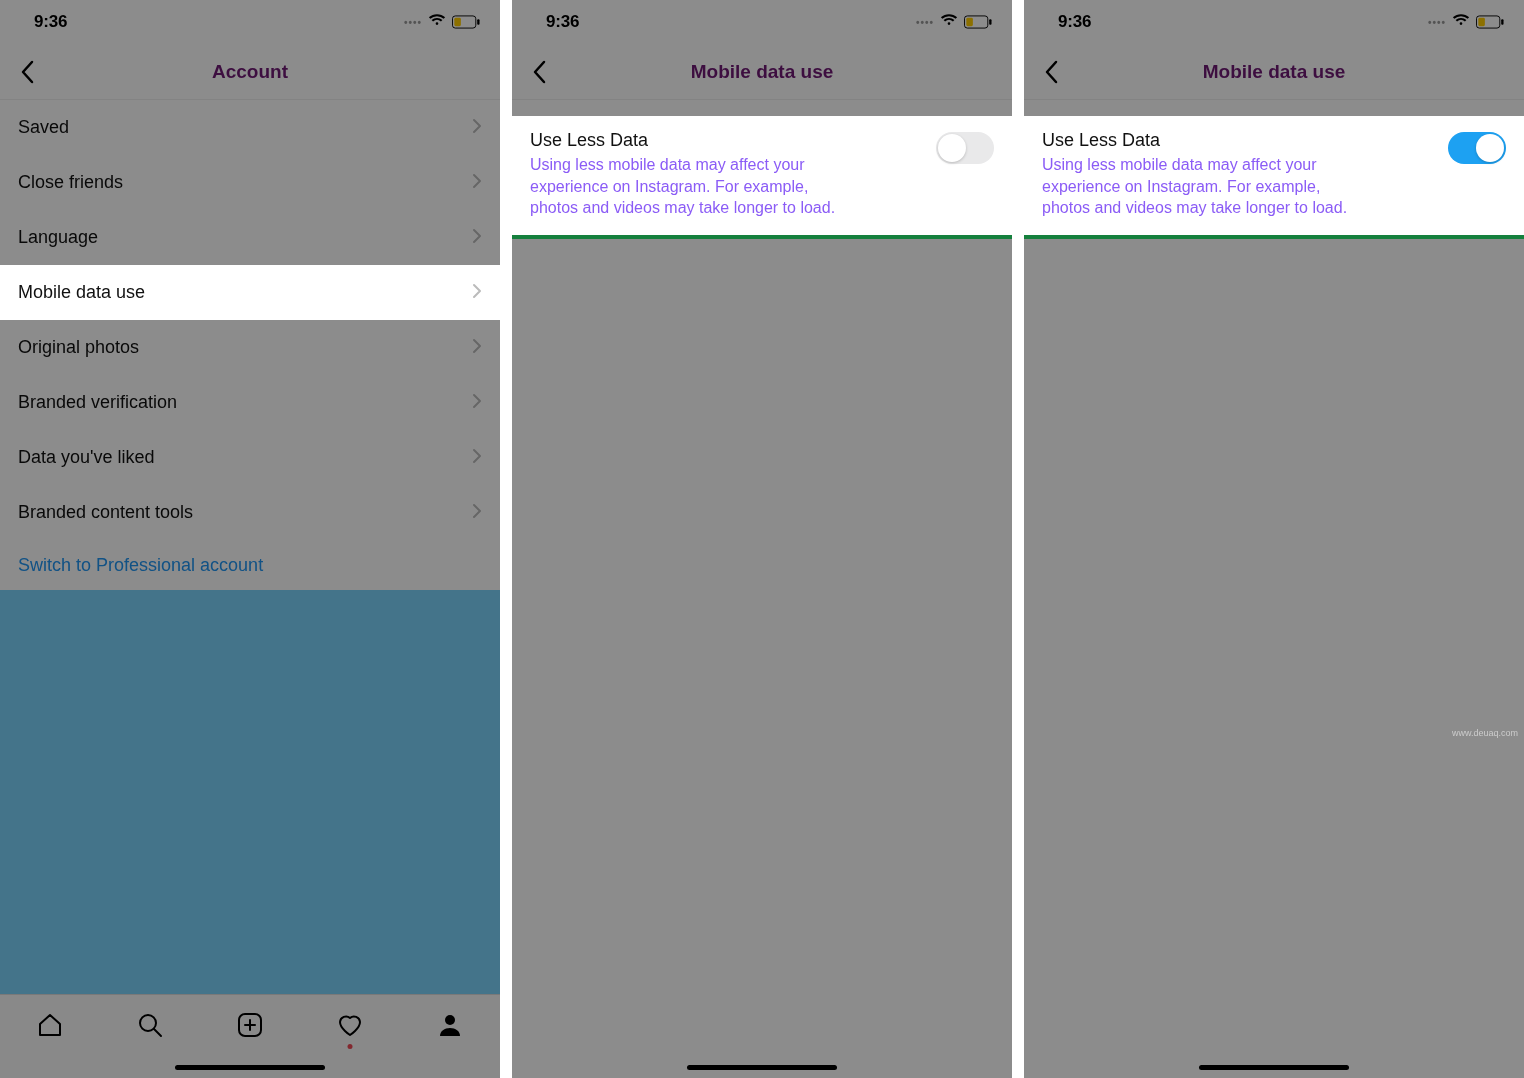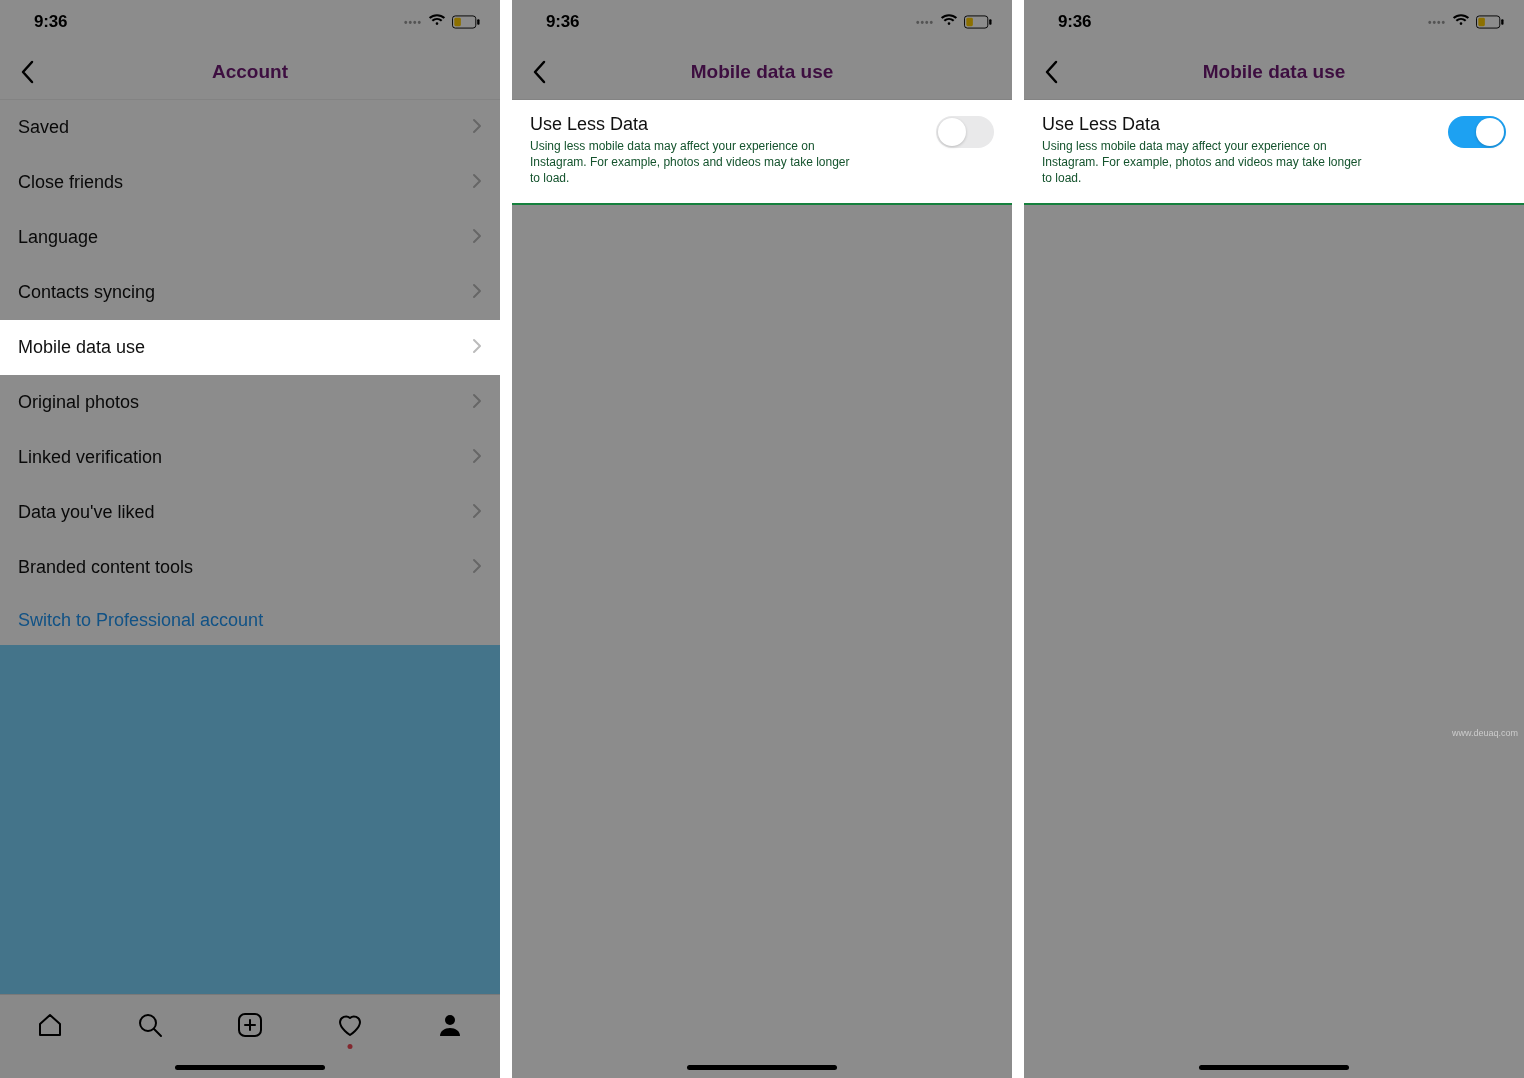--- a/index.html
+++ b/index.html
@@ -89,25 +89,26 @@
   .chevron svg { width:10px; height:16px; }
   .chevron svg polyline { stroke:#bbb; }
 
   
   .setting-card {
     background:#fff;
     padding: 14px 18px 16px 18px;
     display:flex;
     align-items:flex-start;
     gap: 16px;
-    border-bottom:2px solid #15803d;
+    border-bottom:4px solid #15803d;
+    margin-top:16px;
   }
   .setting-text { flex:1; }
   .setting-title { font-size:18px; color:#111; margin-bottom:3px; }
-  .setting-desc { font-size:12px; color:#14532d; line-height:1.35; max-width: 320px; }
+  .setting-desc { font-size:16px; color:#8b5cf6; line-height:1.35; max-width: 320px; }
   .toggle {
     width:58px; height:32px; border-radius:16px;
     background:#e9e9ea; position:relative;
     flex-shrink:0;
     margin-top:2px;
   }
   .toggle-knob {
     width:28px; height:28px; border-radius:50%;
     background:#fff; position:absolute; top:2px; left:2px;
     box-shadow:0 1px 3px rgba(0,0,0,0.2);
@@ -200,40 +201,34 @@
         <span class="chevron"><svg viewBox="0 0 10 16">
               <polyline points="2,2 8,8 2,14" fill="none" stroke="#bbb" stroke-width="2" stroke-linecap="round" stroke-linejoin="round"></polyline>
             </svg></span>
       </div>
       <div class="row">
         <span class="row-label">Language</span>
         <span class="chevron"><svg viewBox="0 0 10 16">
               <polyline points="2,2 8,8 2,14" fill="none" stroke="#bbb" stroke-width="2" stroke-linecap="round" stroke-linejoin="round"></polyline>
             </svg></span>
       </div>
-      <div class="row">
-        <span class="row-label">Contacts syncing</span>
-        <span class="chevron"><svg viewBox="0 0 10 16">
-              <polyline points="2,2 8,8 2,14" fill="none" stroke="#bbb" stroke-width="2" stroke-linecap="round" stroke-linejoin="round"></polyline>
-            </svg></span>
-      </div>
       <div class="row highlight">
         <span class="row-label">Mobile data use</span>
         <span class="chevron"><svg viewBox="0 0 10 16">
               <polyline points="2,2 8,8 2,14" fill="none" stroke="#bbb" stroke-width="2" stroke-linecap="round" stroke-linejoin="round"></polyline>
             </svg></span>
       </div>
       <div class="row">
         <span class="row-label">Original photos</span>
         <span class="chevron"><svg viewBox="0 0 10 16">
               <polyline points="2,2 8,8 2,14" fill="none" stroke="#bbb" stroke-width="2" stroke-linecap="round" stroke-linejoin="round"></polyline>
             </svg></span>
       </div>
       <div class="row">
-        <span class="row-label">Linked verification</span>
+        <span class="row-label">Branded verification</span>
         <span class="chevron"><svg viewBox="0 0 10 16">
               <polyline points="2,2 8,8 2,14" fill="none" stroke="#bbb" stroke-width="2" stroke-linecap="round" stroke-linejoin="round"></polyline>
             </svg></span>
       </div>
       <div class="row">
         <span class="row-label">Data you've liked</span>
         <span class="chevron"><svg viewBox="0 0 10 16">
               <polyline points="2,2 8,8 2,14" fill="none" stroke="#bbb" stroke-width="2" stroke-linecap="round" stroke-linejoin="round"></polyline>
             </svg></span>
       </div>

